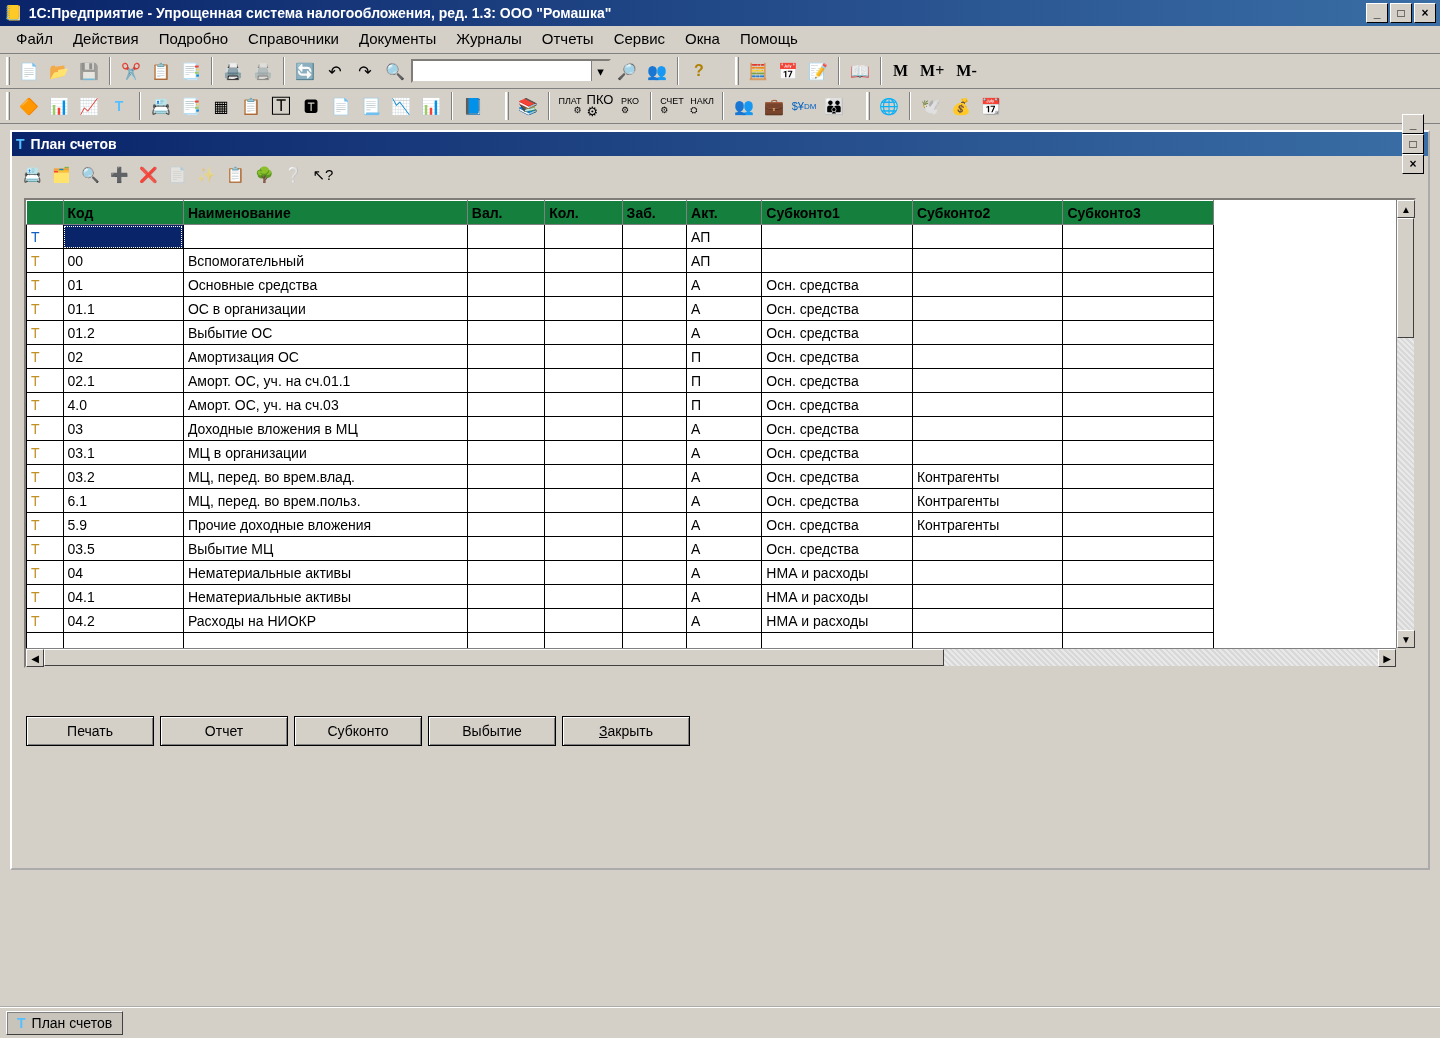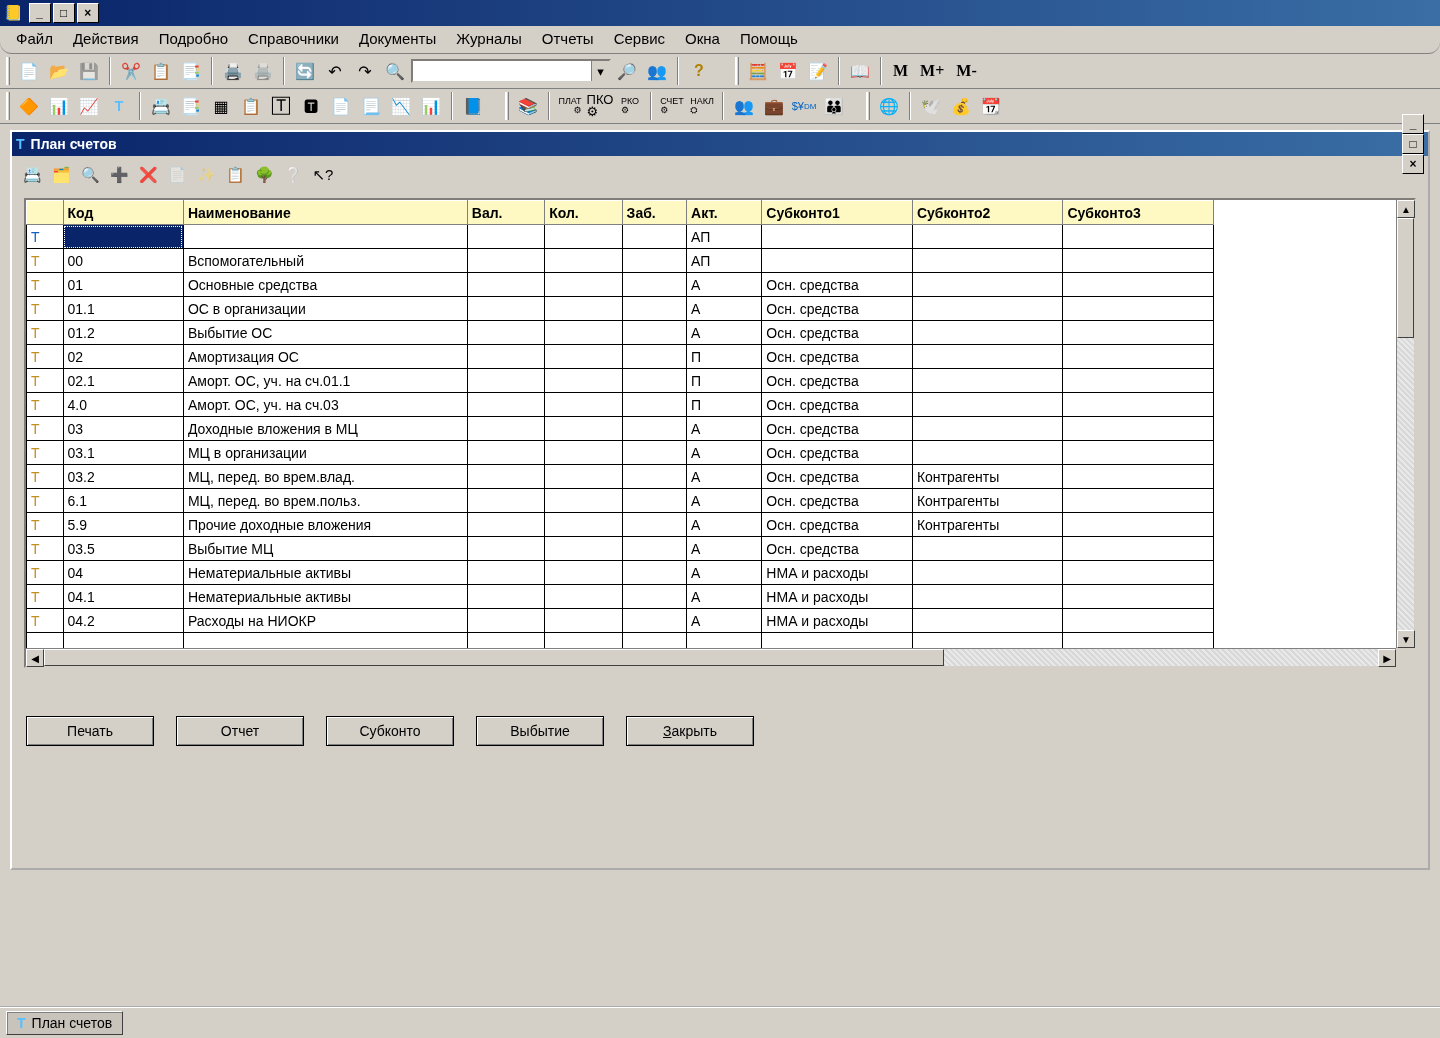--- a/index.html
+++ b/index.html
@@ -34,21 +34,20 @@
     border-top-color: #fff; border-left-color: #fff;
     display: flex; align-items: center; justify-content: center;
     font-family: Arial; font-size: 12px; font-weight: bold; color: #000;
     cursor: default;
   }
   .menubar {
     background: #d4d0c8;
     display: flex;
     padding: 2px 6px 4px 6px;
     border-bottom: 1px solid #808080;
-    border-radius: 12px;
   }
   .menubar .menu-item {
     padding: 2px 10px;
     font-size: 15px;
     cursor: default;
   }
 
   .toolbar-row {
     background: #d4d0c8;
     display: flex;
@@ -132,21 +131,21 @@
   table.grid th, table.grid td {
     border: 1px solid #000;
     padding: 1px 4px;
     font-size: 14px;
     text-align: left;
     height: 24px;
     white-space: nowrap;
     overflow: hidden;
   }
   table.grid th {
-    background: #fef9c3;
+    background: #15803d;
     font-weight: bold;
     border: 1px solid #808080;
     border-top-color: #fff; border-left-color: #fff;
     position: relative;
   }
   table.grid th::after { 
     content:""; position:absolute; right: -1px; top:0; bottom:0; width:1px; background:#000;
   } 
   .icon-col { width: 34px; text-align:center; }
   .col-code { width: 112px; }
@@ -181,21 +180,21 @@
   .hscroll {
     position:absolute; left:0; right:18px; bottom:0; height:18px;
     background:#d4d0c8; border-top:1px solid #808080;
     display:flex;
   }
   .hscroll .track { flex:1; background: repeating-linear-gradient(45deg,#d8d8d8 0 2px,#e8e8e8 2px 4px); position:relative;}
   .hscroll .thumb { position:absolute; top:0; bottom:0; left:0; width:900px; background:#d4d0c8; border:1px solid #fff; border-right-color:#404040; border-bottom-color:#404040;}
   .corner { position:absolute; right:0; bottom:0; width:18px; height:18px; background:#d4d0c8; }
 
   .bottom-btns {
-    display:flex; gap: 22px;
+    display:flex; gap: 6px;
     margin: 40px 14px 14px 14px;
   }
   .push-btn {
     min-width: 128px; height: 30px;
     background:#d4d0c8;
     border: 1px solid #000;
     box-shadow: inset 1px 1px 0 #fff, inset -1px -1px 0 #808080;
     font-size:14px;
     display:flex;align-items:center;justify-content:center;
     cursor: default;
@@ -222,20 +221,21 @@
     font-size:14px;
     background:#c8c4bc;
   }
   .tplan { color:#55c0ff; font-weight:bold; font-size:14px; }
 </style>
 </head>
 <body>
 
 <div class="titlebar">
   <span class="app-icon">📒</span>
+  <span class="title-text">1С:Предприятие - Упрощенная система налогообложения, ред. 1.3: ООО "Ромашка"</span>
   <div class="win-btns">
     <div class="win-btn">_</div>
     <div class="win-btn">□</div>
     <div class="win-btn">×</div>
   </div>
 </div>
 
 <div class="menubar">
   <div class="menu-item">Файл</div>
   <div class="menu-item">Действия</div>

